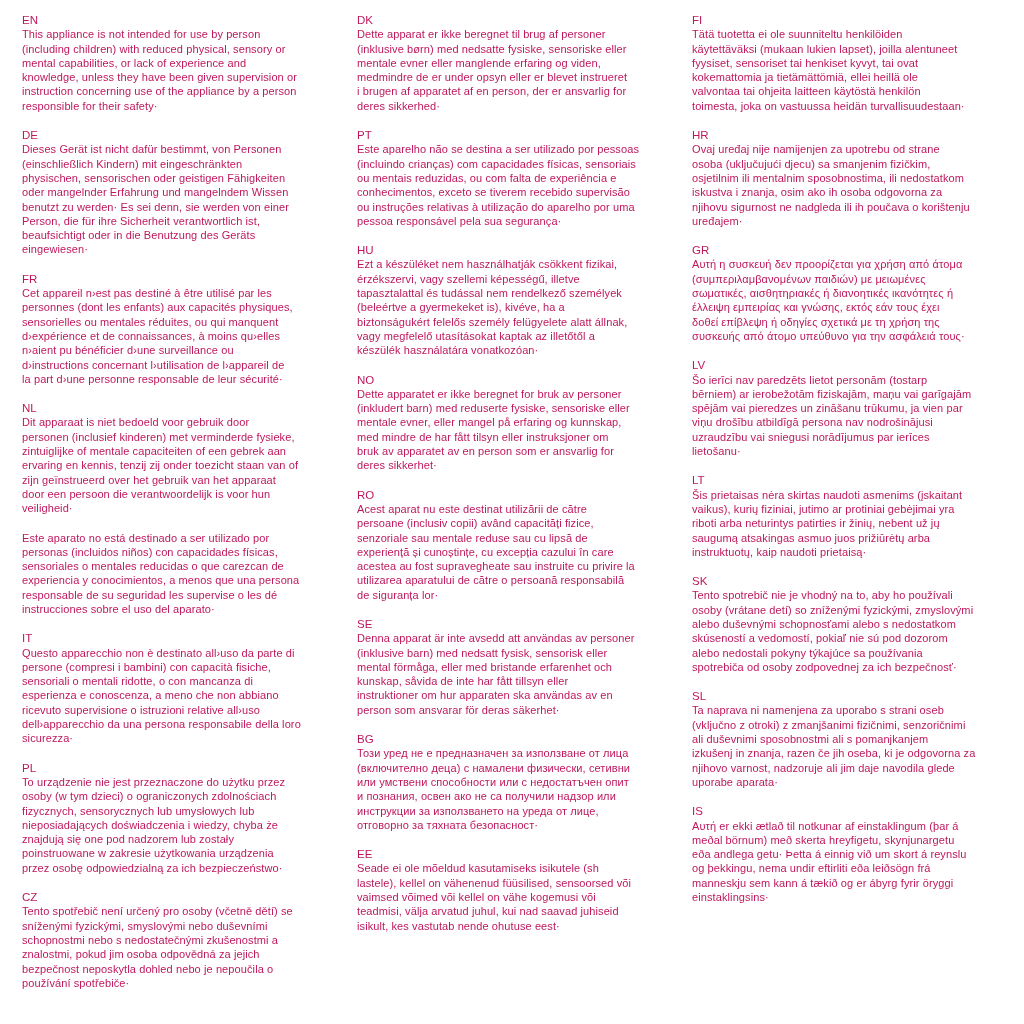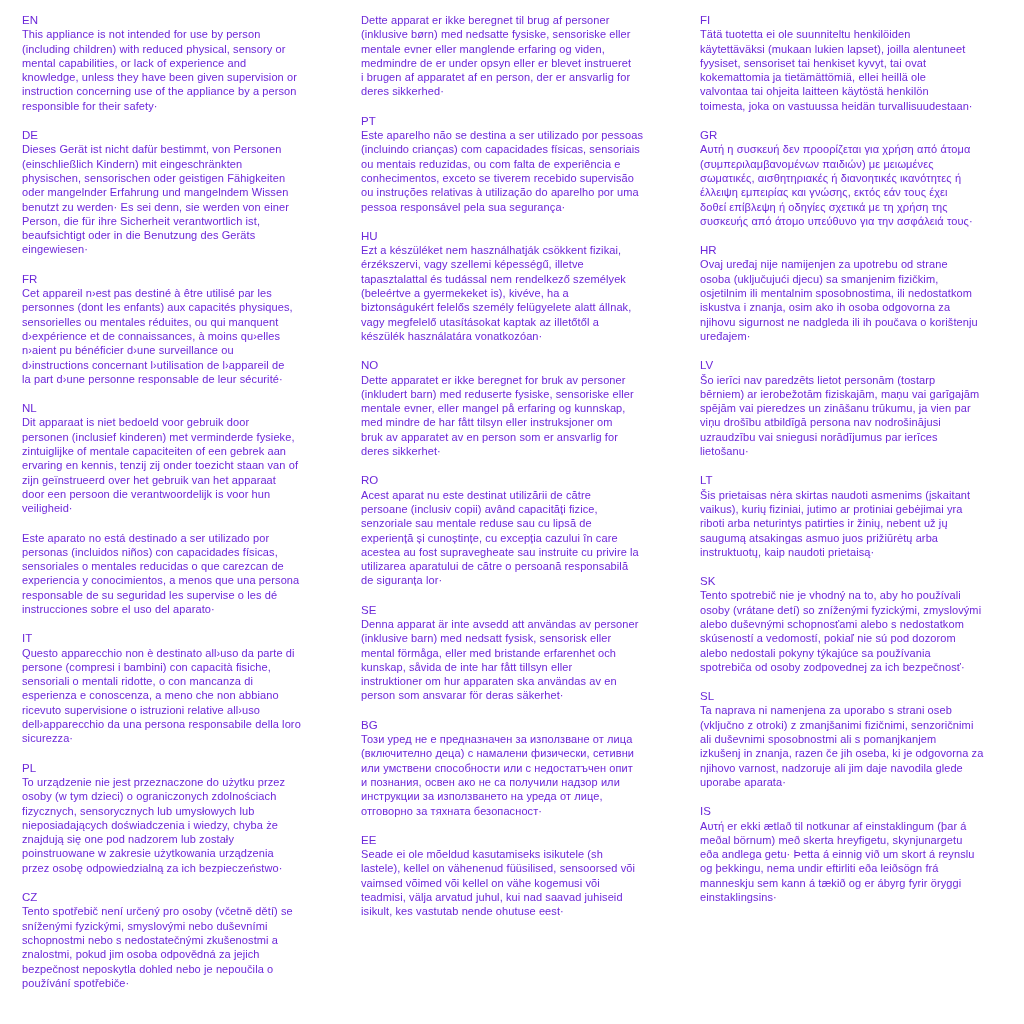--- a/index.html
+++ b/index.html
@@ -7,22 +7,21 @@
     width: 1024px;
     height: 1024px;
     background: #ffffff;
     overflow: hidden;
     font-family: "Liberation Sans", sans-serif;
   }
   .page {
     display: flex;
     padding: 13px 6px 0 22px;
     gap: 17px;
-    color: #6d28d9;
-    justify-content: space-between;
+    color: #be185d;
   }
   .col {
     flex: 0 0 318px;
     width: 318px;
   }
   .lang-section { margin-bottom: 15px; }
   .lang-code {
     font-size: 11.5px;
     line-height: 14.3px;
     white-space: pre-line;
@@ -114,20 +113,21 @@
 sníženými fyzickými, smyslovými nebo duševními
 schopnostmi nebo s nedostatečnými zkušenostmi a
 znalostmi, pokud jim osoba odpovědná za jejich
 bezpečnost neposkytla dohled nebo je nepoučila o
 používání spotřebiče·</div>
     </section>
   </div>
 
   <div class="col">
     <section class="lang-section">
+      <div class="lang-code">DK</div>
       <div class="lang-text">Dette apparat er ikke beregnet til brug af personer
 (inklusive børn) med nedsatte fysiske, sensoriske eller
 mentale evner eller manglende erfaring og viden,
 medmindre de er under opsyn eller er blevet instrueret
 i brugen af apparatet af en person, der er ansvarlig for
 deres sikkerhed·</div>
     </section>
     <section class="lang-section">
       <div class="lang-code">PT</div>
       <div class="lang-text">Este aparelho não se destina a ser utilizado por pessoas
@@ -198,38 +198,38 @@
     <section class="lang-section">
       <div class="lang-code">FI</div>
       <div class="lang-text">Tätä tuotetta ei ole suunniteltu henkilöiden
 käytettäväksi (mukaan lukien lapset), joilla alentuneet
 fyysiset, sensoriset tai henkiset kyvyt, tai ovat
 kokemattomia ja tietämättömiä, ellei heillä ole
 valvontaa tai ohjeita laitteen käytöstä henkilön
 toimesta, joka on vastuussa heidän turvallisuudestaan·</div>
     </section>
     <section class="lang-section">
+      <div class="lang-code">HR</div>
+      <div class="lang-text">Ovaj uređaj nije namijenjen za upotrebu od strane
+osoba (uključujući djecu) sa smanjenim fizičkim,
+osjetilnim ili mentalnim sposobnostima, ili nedostatkom
+iskustva i znanja, osim ako ih osoba odgovorna za
+njihovu sigurnost ne nadgleda ili ih poučava o korištenju
+uređajem·</div>
+    </section>
+    <section class="lang-section">
       <div class="lang-code">GR</div>
       <div class="lang-text">Αυτή η συσκευή δεν προορίζεται για χρήση από άτομα
 (συμπεριλαμβανομένων παιδιών) με μειωμένες
 σωματικές, αισθητηριακές ή διανοητικές ικανότητες ή
 έλλειψη εμπειρίας και γνώσης, εκτός εάν τους έχει
 δοθεί επίβλεψη ή οδηγίες σχετικά με τη χρήση της
 συσκευής από άτομο υπεύθυνο για την ασφάλειά τους·</div>
     </section>
     <section class="lang-section">
-      <div class="lang-code">HR</div>
-      <div class="lang-text">Ovaj uređaj nije namijenjen za upotrebu od strane
-osoba (uključujući djecu) sa smanjenim fizičkim,
-osjetilnim ili mentalnim sposobnostima, ili nedostatkom
-iskustva i znanja, osim ako ih osoba odgovorna za
-njihovu sigurnost ne nadgleda ili ih poučava o korištenju
-uređajem·</div>
-    </section>
-    <section class="lang-section">
       <div class="lang-code">LV</div>
       <div class="lang-text">Šo ierīci nav paredzēts lietot personām (tostarp
 bērniem) ar ierobežotām fiziskajām, maņu vai garīgajām
 spējām vai pieredzes un zināšanu trūkumu, ja vien par
 viņu drošību atbildīgā persona nav nodrošinājusi
 uzraudzību vai sniegusi norādījumus par ierīces
 lietošanu·</div>
     </section>
     <section class="lang-section">
       <div class="lang-code">LT</div>

